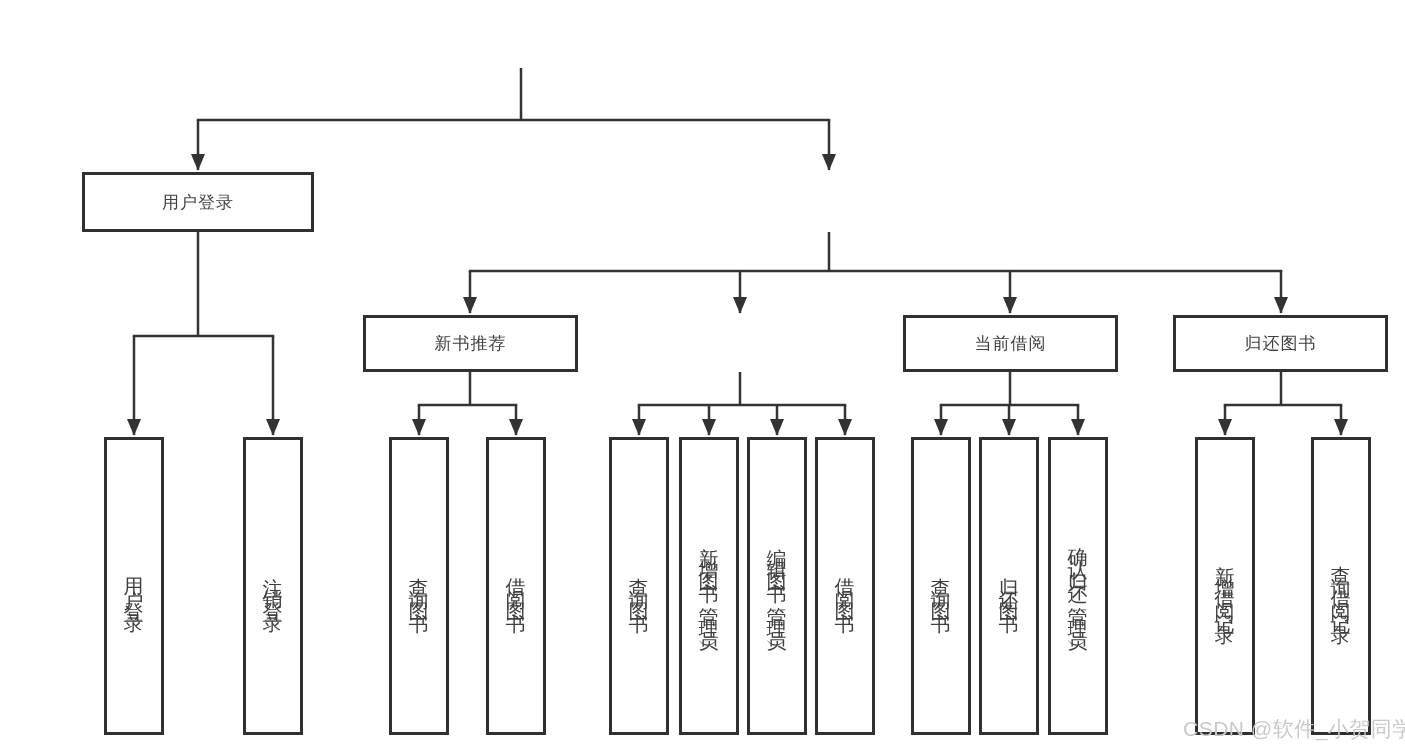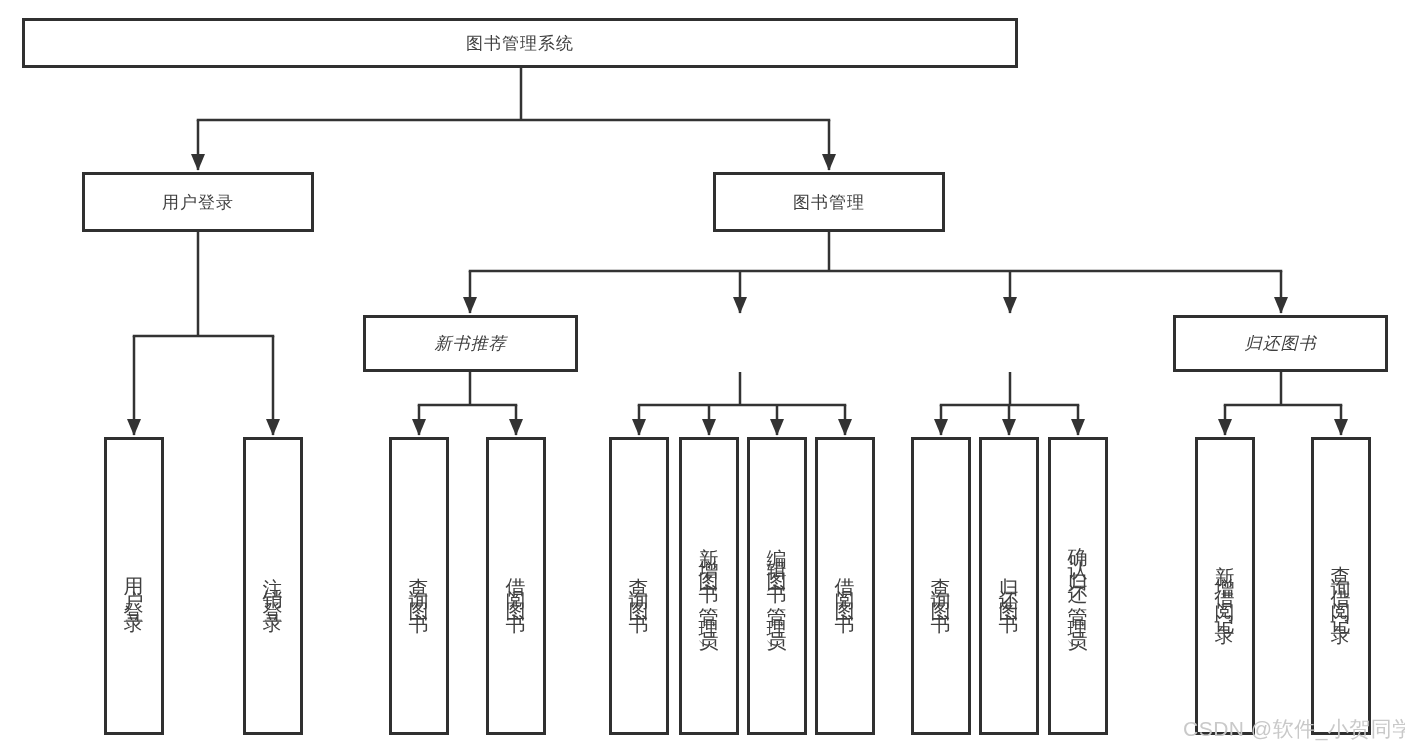--- a/index.html
+++ b/index.html
@@ -35,21 +35,20 @@
   }
   .l2 {
     top: 172px; height: 60px; width: 232px;
     font-size: 17px;
     letter-spacing: 1px;
   }
   .l3 {
     top: 315px; height: 57px; width: 215px;
     font-size: 17px;
     letter-spacing: 1px;
-    font-style: italic;
   }
   .leaf {
     top: 437px; height: 298px; width: 60px;
     font-size: 20px;
   }
   .vtext {
     writing-mode: vertical-rl;
     text-orientation: mixed;
     letter-spacing: 12px;
     line-height: 1;
@@ -113,33 +112,30 @@
       <path d="M1009 405 V435" marker-end="url(#arrow)"></path>
       <path d="M1078 405 V435" marker-end="url(#arrow)"></path>
 
       <path d="M1281 372 V406"></path>
       <path d="M1223.75 405 H1342.25"></path>
       <path d="M1225 405 V435" marker-end="url(#arrow)"></path>
       <path d="M1341 405 V435" marker-end="url(#arrow)"></path>
     </g>
   </svg>
 
-  <div class="box root">
-    <span>图书管理系统</span>
-  </div>
 
   <div class="box l2" style="left:82px">
     <span>用户登录</span>
   </div>
-  <div class="box l2" style="left:713px">
-    <span>图书管理</span>
-  </div>
 
   <div class="box l3" style="left:363px">
     <span>新书推荐</span>
+  </div>
+  <div class="box l3" style="left:903px">
+    <span>当前借阅</span>
   </div>
   <div class="box l3" style="left:1173px">
     <span>归还图书</span>
   </div>
 
   <div class="box leaf" style="left:104px">
     <span class="vtext">用户登录</span>
   </div>
   <div class="box leaf" style="left:243px">
     <span class="vtext">注销登录</span>

